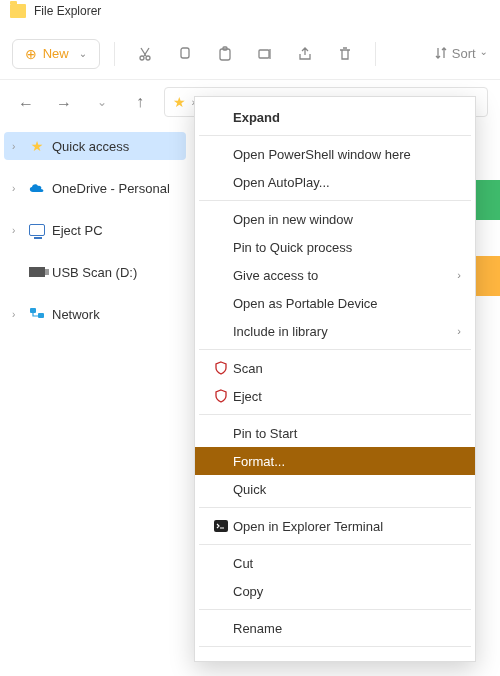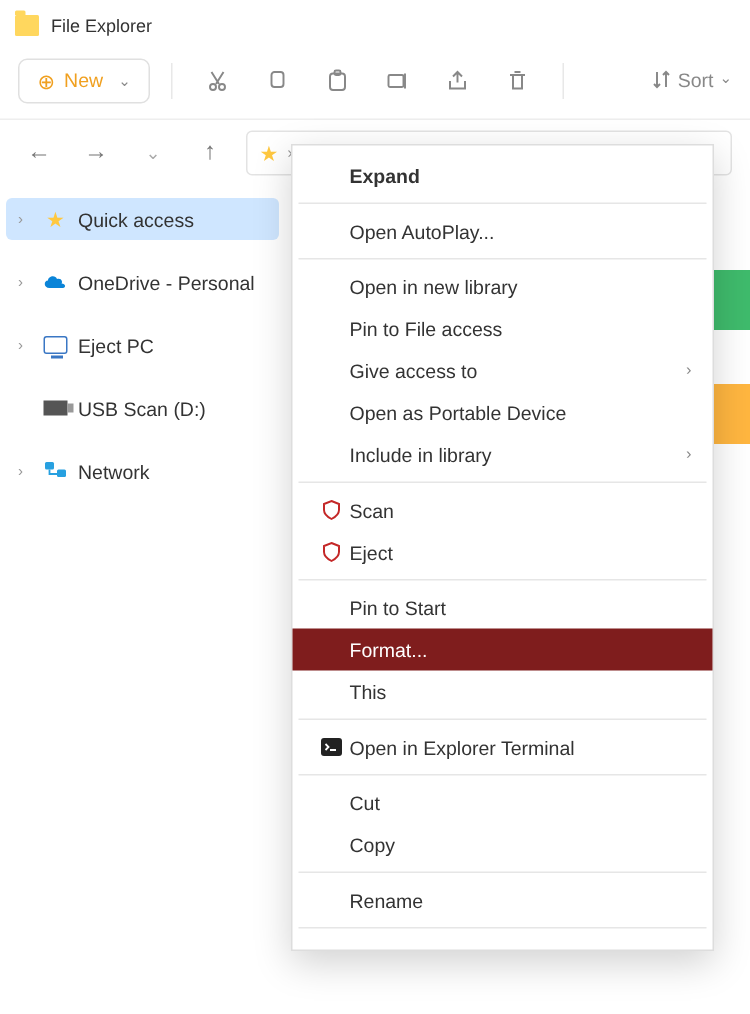--- a/index.html
+++ b/index.html
@@ -1,19 +1,19 @@
 <!DOCTYPE html>
 <html><head>
   <meta charset="utf-8">
   <style>
     * { box-sizing: border-box; margin: 0; padding: 0; font-family: 'Segoe UI', sans-serif; }
     body { width: 500px; height: 676px; background: #fff; color: #333; font-size: 13px; overflow: hidden; position: relative; }
 
     
-    .title-bar { display: flex; align-items: flex-end; padding: 4px 10px; height: 28px; }
+    .title-bar { display: flex; align-items: flex-start; padding: 4px 10px; height: 28px; }
     .title-bar .folder-icon { width: 16px; height: 14px; background: #ffd75e; border-radius: 1px; position: relative; margin-right: 8px; }
     .title-bar .folder-icon::before { content: ""; position: absolute; top: -3px; left: 0; width: 7px; height: 3px; background: #ffd75e; border-radius: 1px 1px 0 0; }
     .title-bar .title { font-size: 12px; }
 
     
     .toolbar { display: flex; align-items: center; padding: 6px 12px; gap: 8px; border-bottom: 1px solid #eee; height: 52px; }
     .new-btn { display: flex; align-items: center; gap: 6px; border: 1px solid #e0e0e0; border-radius: 6px; padding: 6px 12px; color: #f0a020; font-size: 13px; cursor: pointer; }
     .new-btn .plus { color: #f0a020; font-size: 14px; }
     .new-btn .chev { color: #888; font-size: 10px; margin-left: 4px; }
     .tsep { width: 1px; height: 24px; background: #e8e8e8; margin: 0 6px; }
@@ -33,21 +33,21 @@
     .tree-item .chev { color: #999; font-size: 10px; width: 10px; }
     .tree-item .tree-icon { width: 18px; height: 16px; display: flex; align-items: center; justify-content: center; }
 
     
     .peek { position: absolute; right: 0; width: 30px; height: 40px; border-radius: 4px 0 0 4px; }
 
     
     .ctx { position: absolute; left: 194px; top: 96px; width: 282px; background: #fff; border: 1px solid #ddd; box-shadow: 0 8px 24px rgba(0,0,0,0.18); padding: 6px 0 10px 0; }
     .ctx .mi { display: flex; align-items: center; height: 28px; padding: 0 14px 0 14px; cursor: pointer; font-size: 13px; position: relative; }
     .ctx .mi.bold { font-weight: 600; }
-    .ctx .mi.highlight { background: #7f1d1d; color: #fff; }
+    .ctx .mi.highlight { background: #a16207; color: #fff; }
     .ctx .mi .mi-icon { width: 24px; display: flex; align-items: center; justify-content: center; }
     .ctx .mi .mi-label { flex: 1; }
     .ctx .mi .sub { color: #888; font-size: 11px; margin-left: 6px; }
     .ctx .msep { height: 1px; background: #e6e6e6; margin: 4px 4px; }
 
     
     .icon-star-s { color: #ffc840; font-size: 14px; }
     .icon-pc { width: 16px; height: 12px; border: 1.5px solid #3a77c4; border-radius: 2px; position: relative; }
     .icon-pc::after { content:""; position:absolute; bottom:-4px; left:4px; width:8px; height:2px; background:#3a77c4; }
     .icon-usb { width:16px; height:10px; background:#555; position:relative; }
@@ -174,30 +174,34 @@
 <div class="peek" style="top:256px;background:#ffb640;"></div>
 
 <div class="ctx">
   <div class="mi bold">
       <span class="mi-icon"></span>
       <span class="mi-label">Expand</span>
     </div>
   <div class="msep"></div>
   <div class="mi">
       <span class="mi-icon"></span>
+      <span class="mi-label">Open PowerShell window here</span>
+    </div>
+  <div class="mi">
+      <span class="mi-icon"></span>
       <span class="mi-label">Open AutoPlay...</span>
     </div>
   <div class="msep"></div>
   <div class="mi">
       <span class="mi-icon"></span>
-      <span class="mi-label">Open in new library</span>
-    </div>
-  <div class="mi">
-      <span class="mi-icon"></span>
-      <span class="mi-label">Pin to File access</span>
+      <span class="mi-label">Open in new window</span>
+    </div>
+  <div class="mi">
+      <span class="mi-icon"></span>
+      <span class="mi-label">Pin to Quick process</span>
     </div>
   <div class="mi">
       <span class="mi-icon"></span>
       <span class="mi-label">Give access to</span>
       <span class="sub">›</span>
     </div>
   <div class="mi">
       <span class="mi-icon"></span>
       <span class="mi-label">Open as Portable Device</span>
     </div>
@@ -227,21 +231,21 @@
   <div class="mi">
       <span class="mi-icon"></span>
       <span class="mi-label">Pin to Start</span>
     </div>
   <div class="mi highlight">
       <span class="mi-icon"></span>
       <span class="mi-label">Format...</span>
     </div>
   <div class="mi">
       <span class="mi-icon"></span>
-      <span class="mi-label">This</span>
+      <span class="mi-label">Quick</span>
     </div>
   <div class="msep"></div>
   <div class="mi">
       <span class="mi-icon">
         <svg width="14" height="12" viewBox="0 0 14 12">
           <rect x="0" y="0" width="14" height="12" rx="2" fill="#222"></rect>
           <path d="M3 4 L5 6 L3 8 M6 8 L10 8" stroke="#fff" stroke-width="1.2" fill="none"></path>
         </svg>
       </span>
       <span class="mi-label">Open in Explorer Terminal</span>

